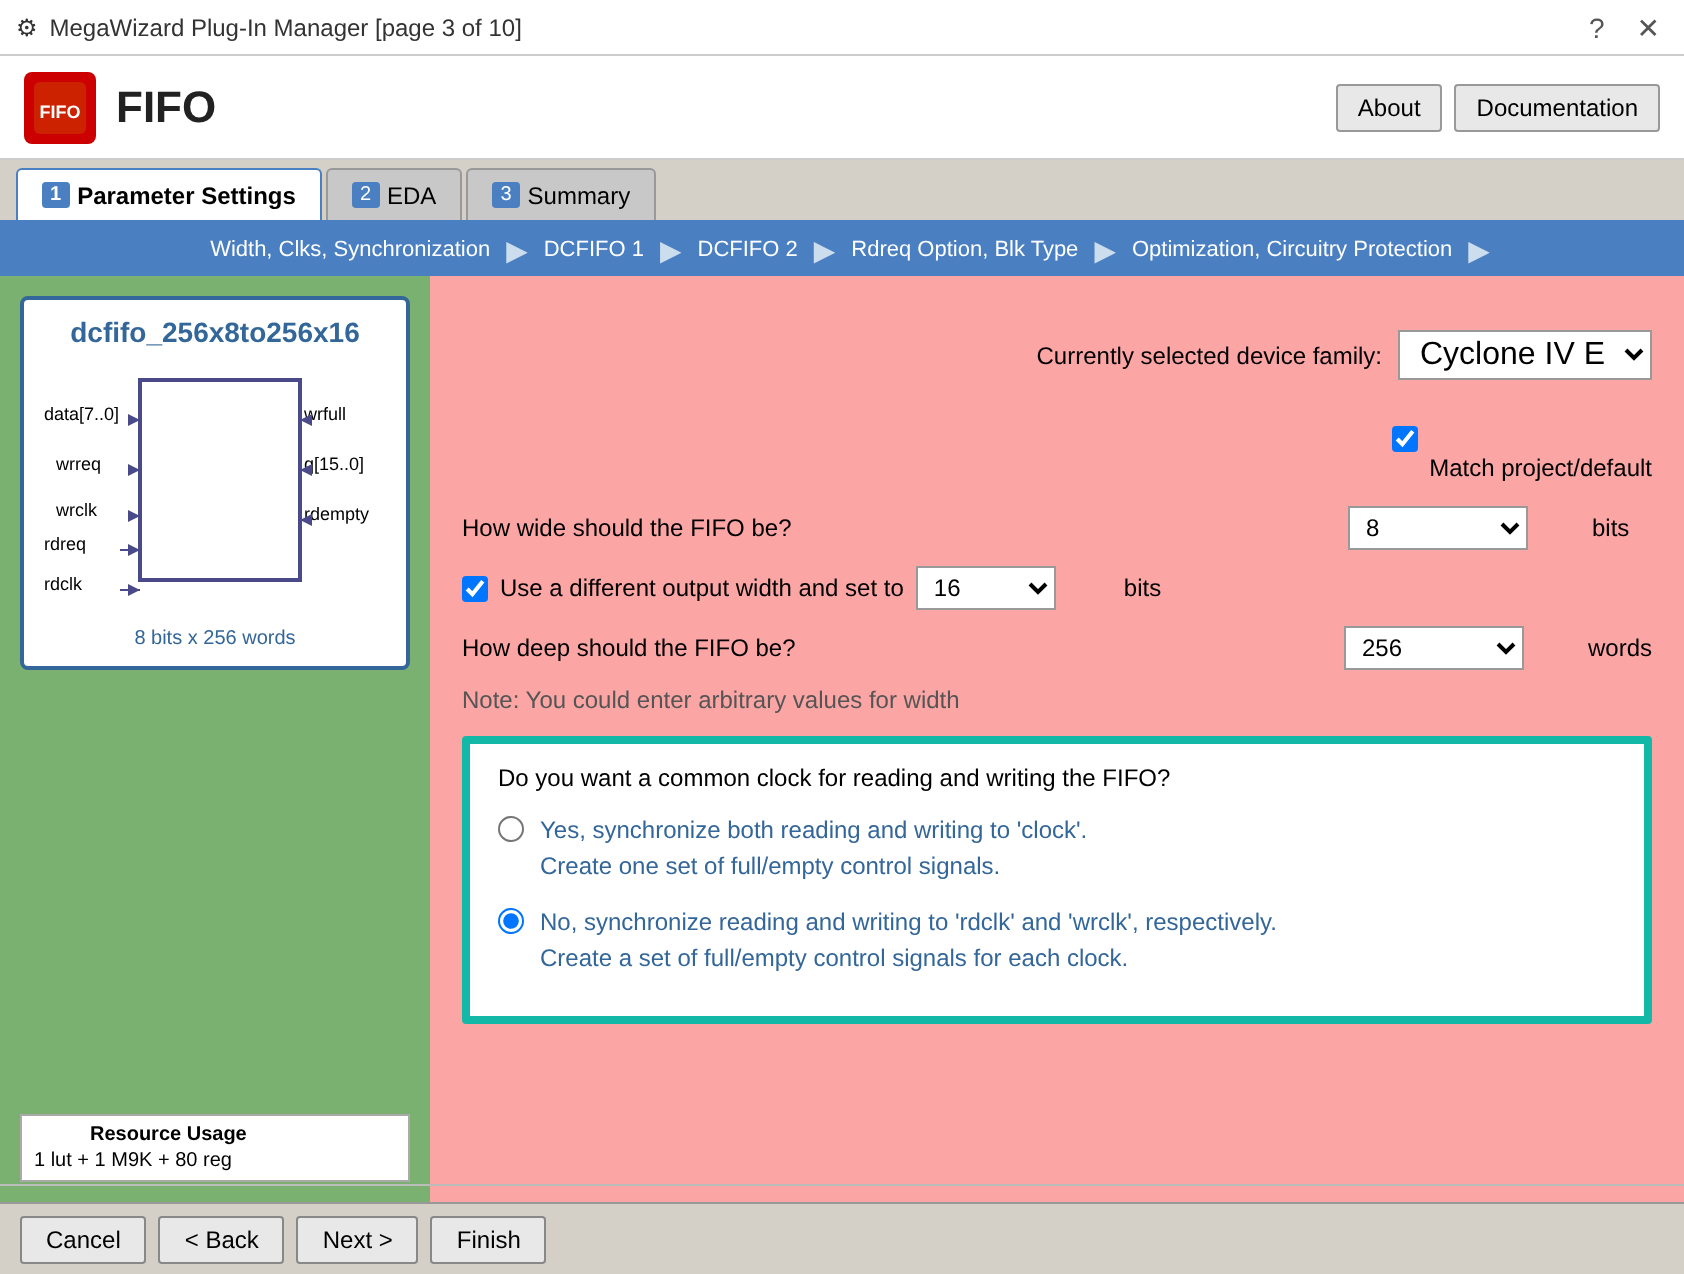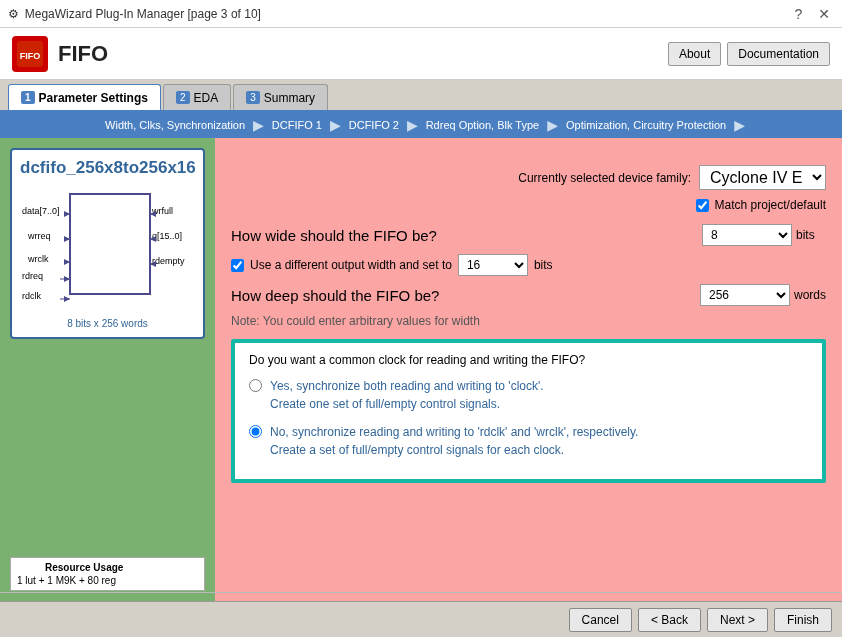--- a/index.html
+++ b/index.html
@@ -124,21 +124,21 @@
     .fifo-diagram {
       background: white;
       border: 2px solid #336699;
       border-radius: 4px;
       padding: 8px;
       position: relative;
       min-height: 180px;
     }
     .fifo-diagram-title {
       color: #336699;
-      font-size: 17px;
+      font-size: 14px;
       font-weight: bold;
       text-align: center;
       margin-bottom: 6px;
     }
     .fifo-info {
       text-align: center;
       color: #336699;
       font-size: 10px;
       margin-top: 4px;
     }
@@ -173,37 +173,37 @@
       background: white;
       min-width: 120px;
     }
     .match-row {
       display: flex;
       justify-content: flex-end;
       align-items: center;
       gap: 6px;
       margin-bottom: 12px;
     }
-    .checkbox-label { font-size: 12px; }
+    .checkbox-label { font-size: 12px; margin-top: 29px; }
 
     .form-row {
       display: flex;
       align-items: center;
       margin-bottom: 8px;
     }
-    .form-label { flex: 1; font-size: 15px; }
+    .form-label { flex: 1; font-size: 12px; }
     .form-right { display: flex; align-items: center; gap: 4px; }
     .form-input {
       width: 90px;
       padding: 2px 4px;
       border: 1px solid #999;
       font-size: 12px;
       background: white;
     }
-    .form-unit { font-size: 12px; min-width: 30px; }
+    .form-unit { font-size: 12px; min-width: 30px; margin-left: 28px; }
 
     .checkbox-row {
       display: flex;
       align-items: center;
       gap: 6px;
       margin-bottom: 8px;
     }
 
     .note-text {
       font-size: 12px;
@@ -230,21 +230,20 @@
     }
     .radio-option input[type="radio"] { margin-top: 2px; }
     .radio-text { font-size: 12px; color: #336699; line-height: 1.5; }
 
     
     .bottom-bar {
       background: #d4d0c8;
       height: 36px;
       display: flex;
       align-items: center;
-      justify-content: flex-end;
       padding: 0 10px;
       gap: 6px;
       border-top: 1px solid #999;
       position: absolute;
       bottom: 0;
       left: 0;
       right: 0;
     }
     .bottom-btn {
       padding: 4px 12px;

